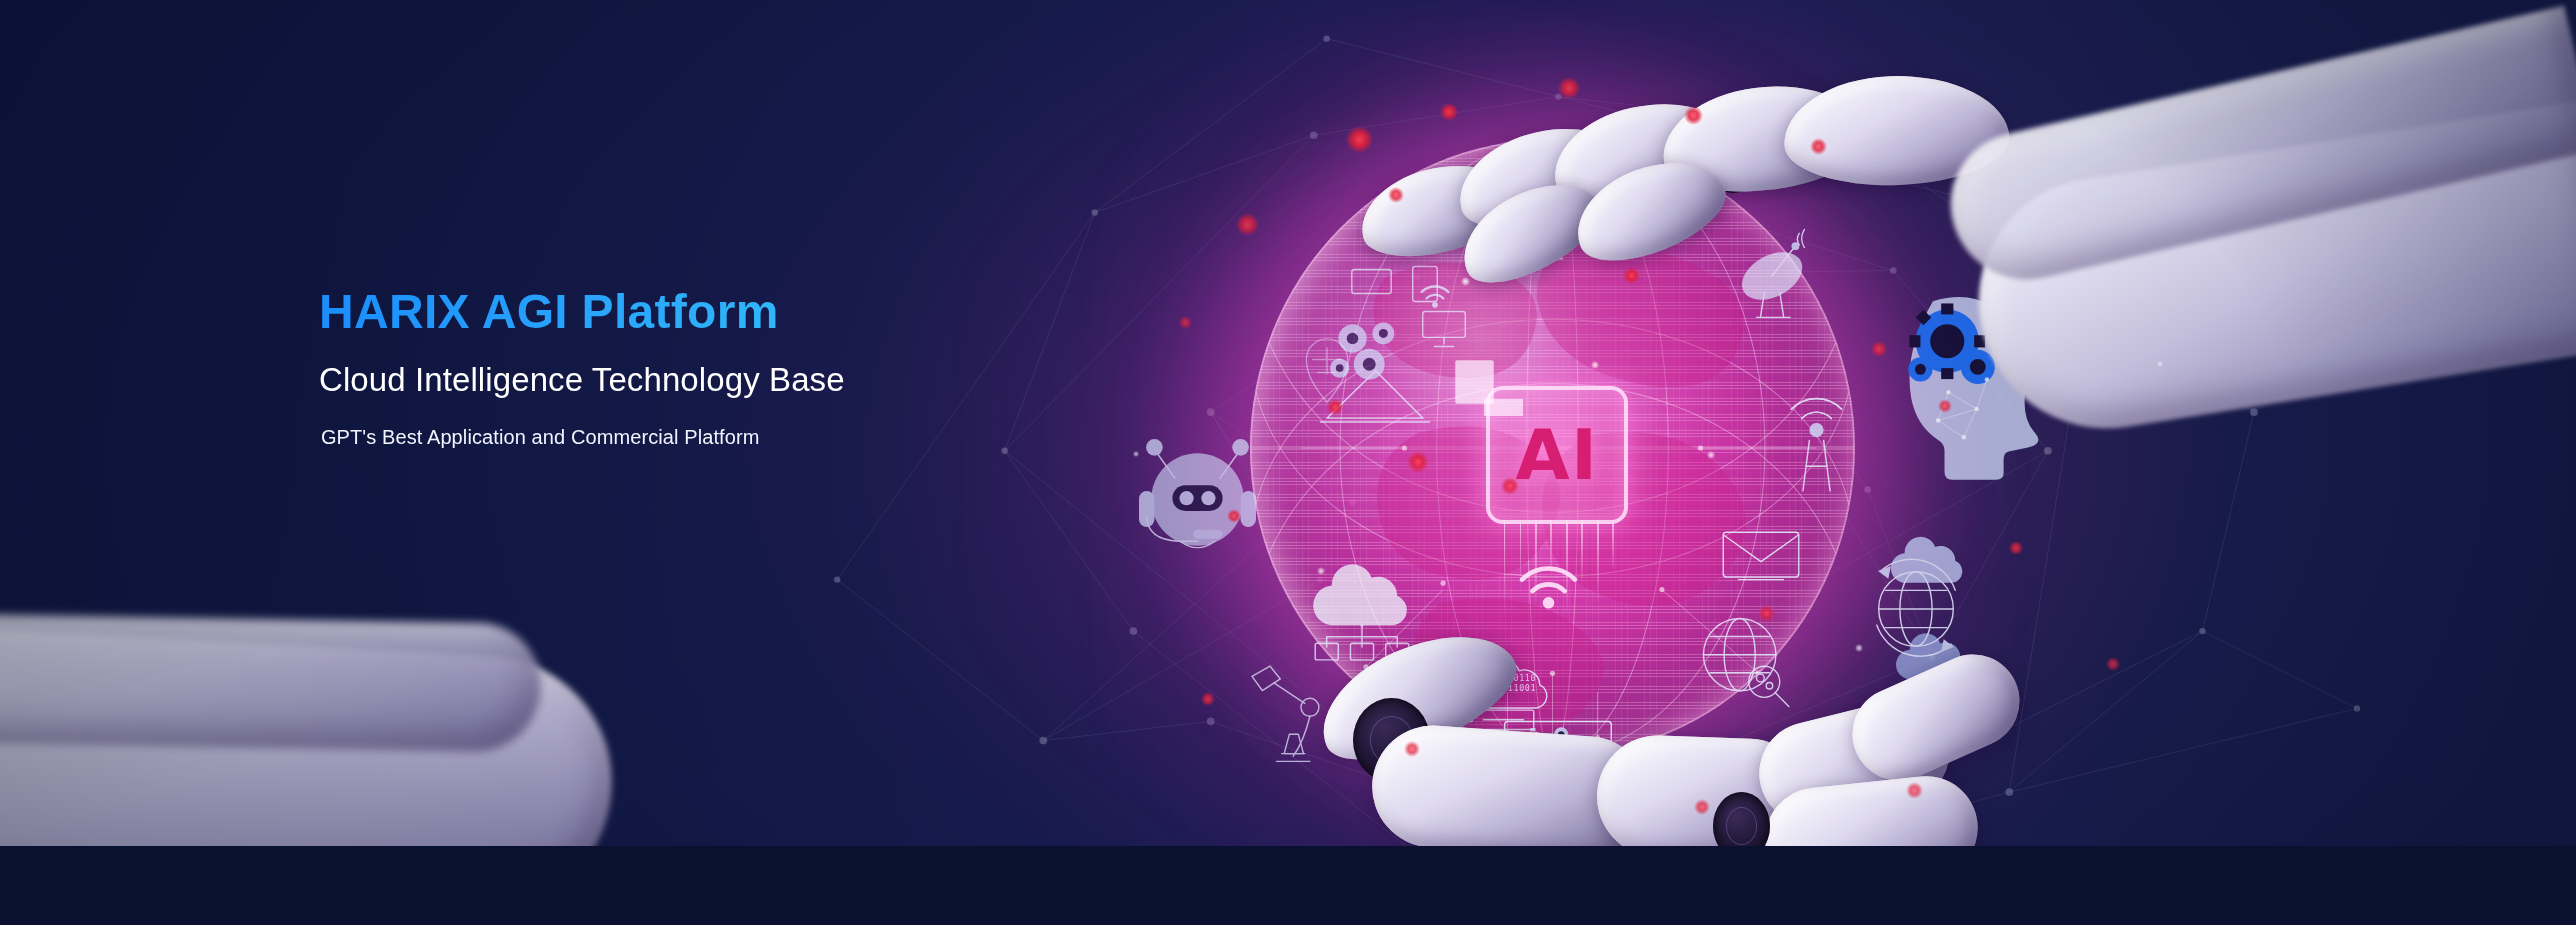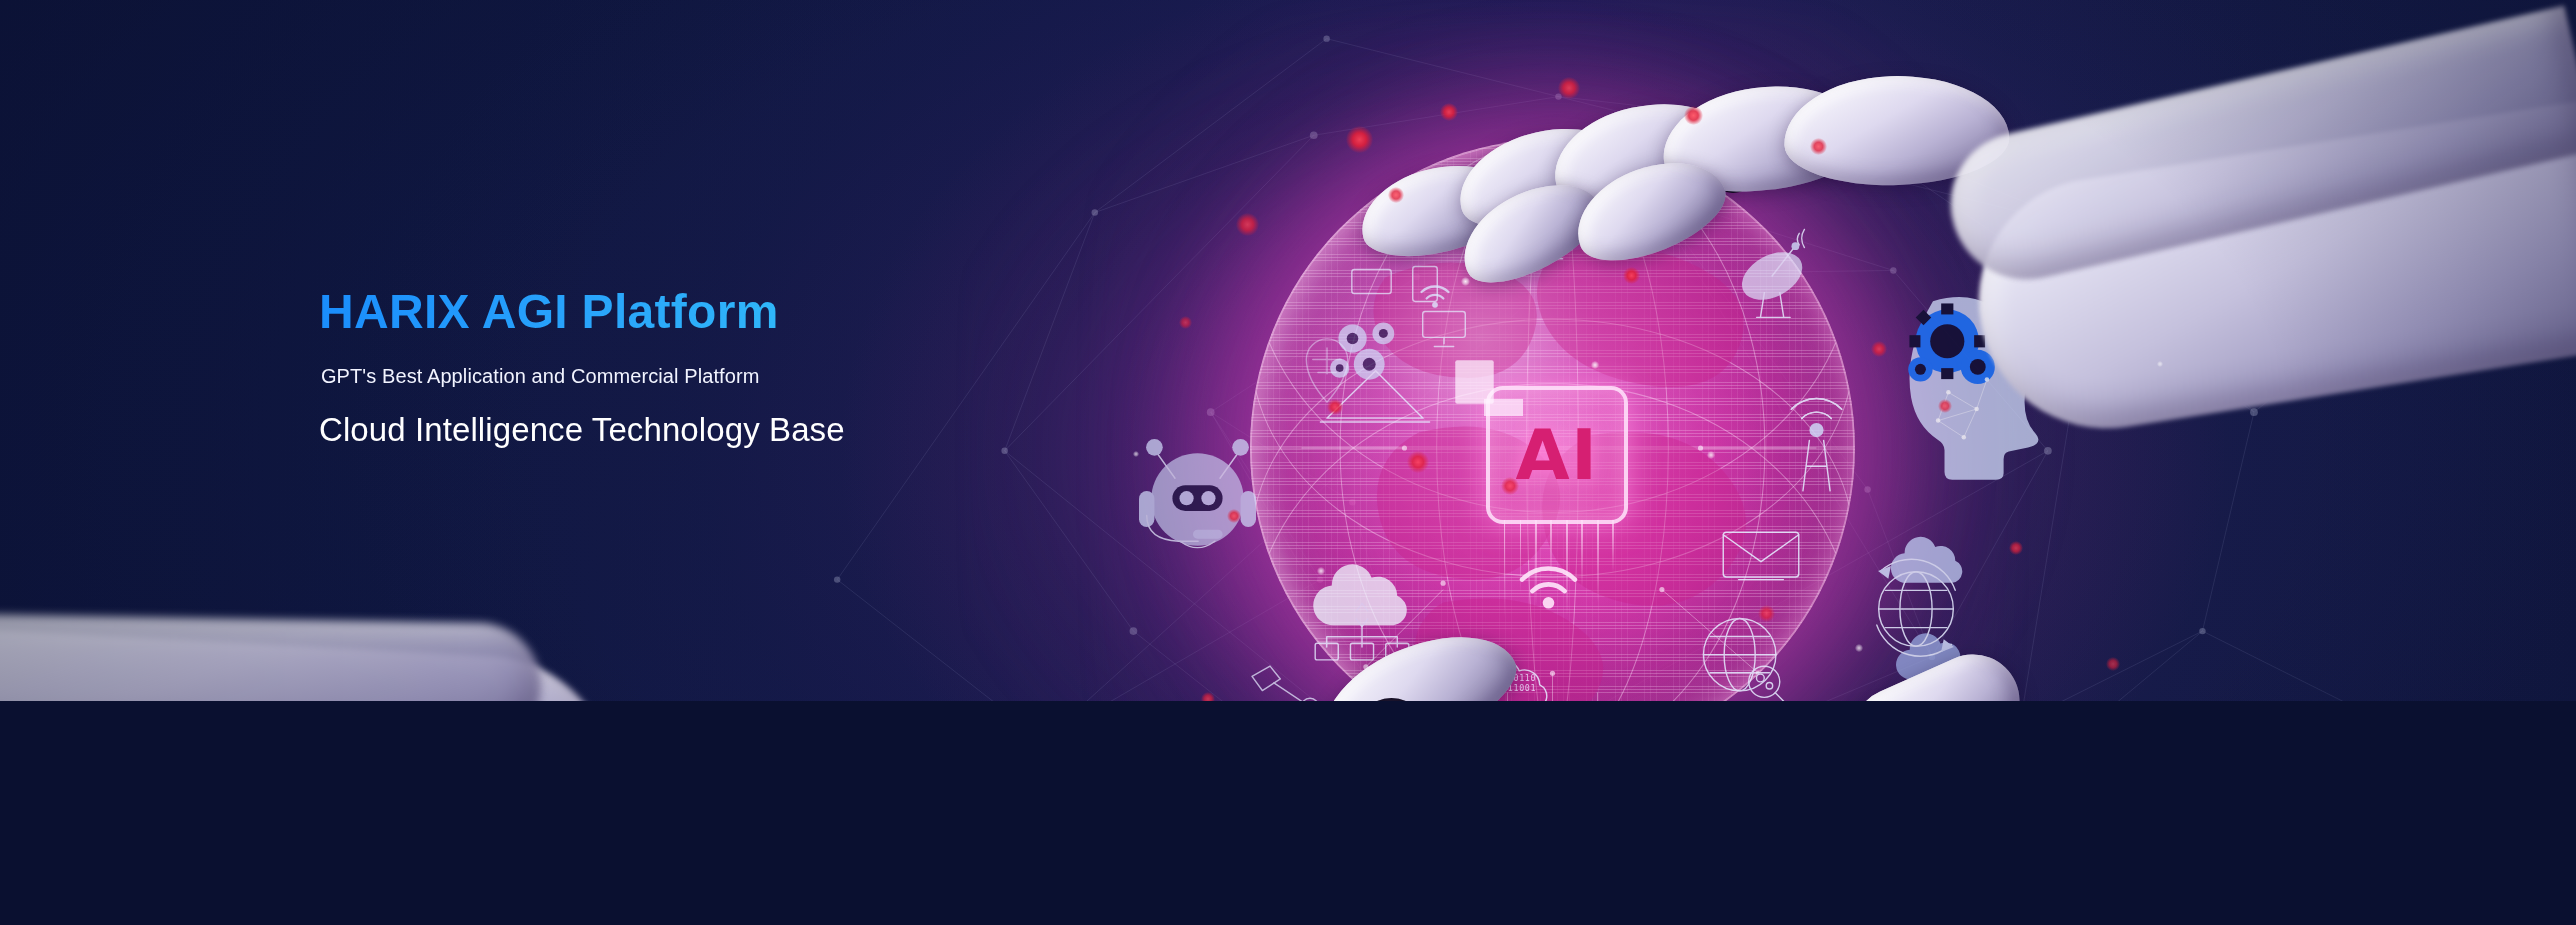--- a/index.html
+++ b/index.html
@@ -1,20 +1,20 @@
 <!DOCTYPE html>
 <html style="font-size:10.3px"><head>
 <meta charset="utf-8">
 <style>
   html,body{margin:0;padding:0;background:#0a1030;}
   *{box-sizing:border-box;}
 
   #banner{
     position:relative;
-    width:2576px;height:701px;
+    width:2576px;height:846px;
     overflow:hidden;
     font-family:"Liberation Sans", sans-serif;
     background:#d946ef;
   }
 
   
   .bg-base{
     position:absolute;inset:0;
     background:
       radial-gradient(ellipse 966px 708px at 1533px 451px, #c5309a33 0%, #8a2a8033 38%, #2a1a5500 72%),
@@ -571,18 +571,18 @@
   <div class="dot white" style="left:1317px;top:567px;width:7.7px;height:7.7px;opacity:.8;"></div>
   <div class="dot white" style="left:1855px;top:644px;width:7.7px;height:7.7px;opacity:.75;"></div>
   <div class="dot white" style="left:1133px;top:451px;width:6.4px;height:6.4px;opacity:.7;"></div>
   <div class="dot white" style="left:2157px;top:361px;width:6.4px;height:6.4px;opacity:.6;"></div>
   <div class="dot white" style="left:1558px;top:850px;width:7.7px;height:7.7px;opacity:.6;"></div>
 
   <div class="vignette"></div>
 
   <div id="copy">
     <h1 id="title">HARIX AGI Platform</h1>
+    <div id="subtitle">Cloud Intelligence Technology Base</div>
     <div id="tagline">GPT's Best Application and Commercial Platform</div>
-    <div id="subtitle">Cloud Intelligence Technology Base</div>
   </div>
 
 </div>
 
 
 </body></html>

